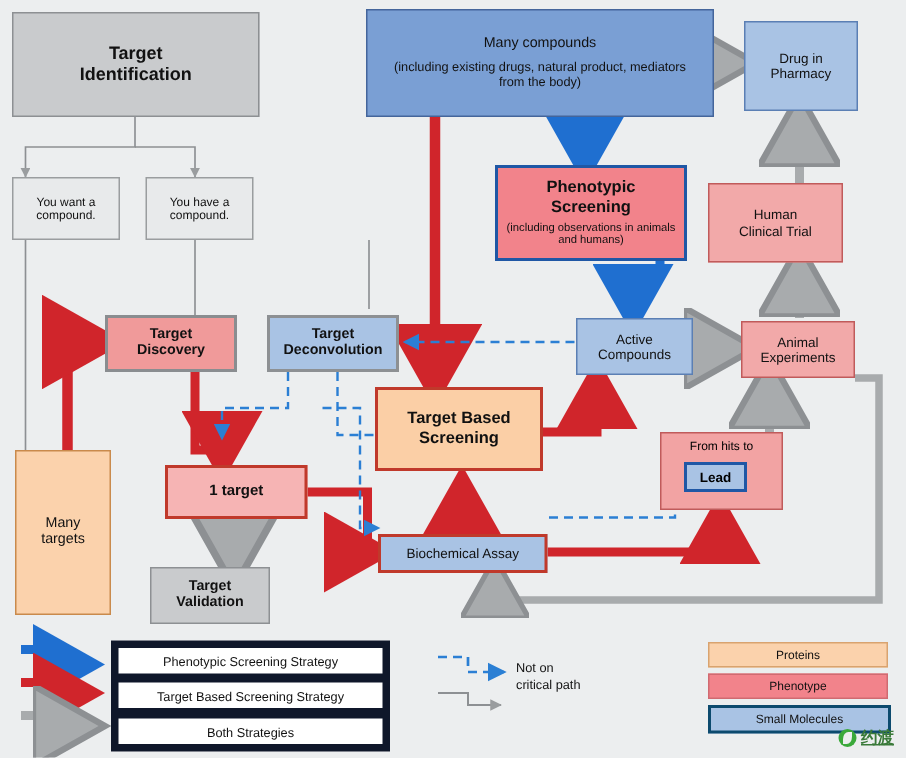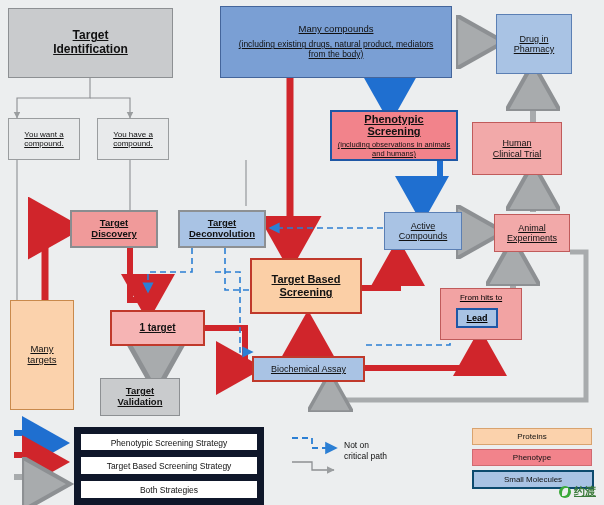--- a/index.html
+++ b/index.html
@@ -14,40 +14,39 @@
   .node{
     position:absolute;
     box-sizing:border-box;
     display:flex;
     flex-direction:column;
     align-items:center;
     justify-content:center;
     text-align:center;
     line-height:1.15;
     z-index:3;
-    text-decoration:underline;
   }
   .node .ttl{display:block;}
   .node .sub{display:block;font-size:7.5px;font-weight:normal;}
   
   .grey{background:#c9cbcd;border:1px solid #8d9093;color:#111;}
   .greyl{background:#e8eaeb;border:1px solid #9a9d9f;color:#111;}
   .blue{background:#a9c3e4;border:1px solid #5b7fb4;color:#111;}
   .bluem{background:#7a9fd4;border:1px solid #44659b;color:#111;}
   .pink{background:#f2a9a9;border:1px solid #c05b5b;color:#111;}
   .pinkd{background:#f2838b;border:2px solid #1f57a5;color:#111;}
   .orange{background:#fbd2ac;border:1px solid #c98a4c;color:#111;}
   .tb{background:#fbcfa6;border:2px solid #c0392b;color:#111;}
   .target-disc{background:#f09a9a;border:2px solid #8a8d90;color:#111;}
   .one-target{background:#f6b4b4;border:2px solid #c0392b;color:#111;}
   .biochem{background:#a9c3e4;border:2px solid #c0392b;color:#111;}
   .lead-outer{background:#f2a3a3;border:1px solid #c05b5b;}
   .lead-inner{background:#a9c3e4;border:2px solid #1f57a5;}
   .legend-box{position:absolute;z-index:4;display:flex;align-items:center;justify-content:center;font-size:8.5px;}
-  .lg-strat{background:#ffffff;border:7px solid #0f172a;color:#111;}
+  .lg-strat{background:#ffffff;border:5px solid #0f172a;color:#111;}
   .swatch{position:absolute;z-index:4;display:flex;align-items:center;justify-content:center;font-size:8px;color:#111;}
   .sw-prot{background:#fbd2ac;border:1px solid #d9a36f;}
   .sw-phen{background:#f2838b;border:1px solid #d06a71;}
   .sw-small{background:#a9c3e4;border:2px solid #0c4a6e;}
   .wm{position:absolute;right:8px;bottom:6px;display:flex;align-items:center;gap:3px;z-index:5;}
   .wm .leaf{width:12px;height:12px;border-radius:50%;background:#3aa93a;display:inline-block;position:relative;}
   .wm .leaf:after{content:"";position:absolute;left:3px;top:2px;width:6px;height:8px;background:#eceeef;border-radius:60% 0 60% 0;}
   .wm .txt{font-size:11px;color:#3a7a3a;font-weight:bold;text-decoration:underline;}
 </style>
 </head>
@@ -141,31 +140,31 @@
 <div class="node greyl" style="left:8px;top:118px;width:72px;height:42px;font-size:8px;">
   <span style="white-space:pre-line">You want a
 compound.</span>
 </div>
 
 <div class="node greyl" style="left:97px;top:118px;width:72px;height:42px;font-size:8px;">
   <span style="white-space:pre-line">You have a
 compound.</span>
 </div>
 
-<div class="node bluem" style="left:220px;top:6px;width:232px;height:72px;font-size:9.5px;padding:4px 8px;">
+<div class="node bluem" style="left:244px;top:6px;width:232px;height:72px;font-size:9.5px;padding:4px 8px;">
   <span class="ttl" style="margin-bottom:5px;">Many compounds</span>
   <span class="sub" style="font-size:8.5px;">(including existing drugs, natural product, mediators from the body)</span>
 </div>
 
 <div class="node blue" style="left:496px;top:14px;width:76px;height:60px;font-size:9px;">
   <span style="white-space:pre-line">Drug in
 Pharmacy</span>
 </div>
 
-<div class="node pinkd" style="left:330px;top:110px;width:128px;height:51px;font-size:11px;font-weight:bold;padding:14px 5px;">
+<div class="node pinkd" style="left:330px;top:110px;width:128px;height:64px;font-size:11px;font-weight:bold;padding:14px 5px;">
   <span class="ttl" style="white-space:pre-line">Phenotypic
 Screening</span>
   <span class="sub" style="margin-top:3px;">(including observations in animals and humans)</span>
 </div>
 
 <div class="node pink" style="left:472px;top:122px;width:90px;height:53px;font-size:9px;">
   <span style="white-space:pre-line">Human
 Clinical Trial</span>
 </div>
 

